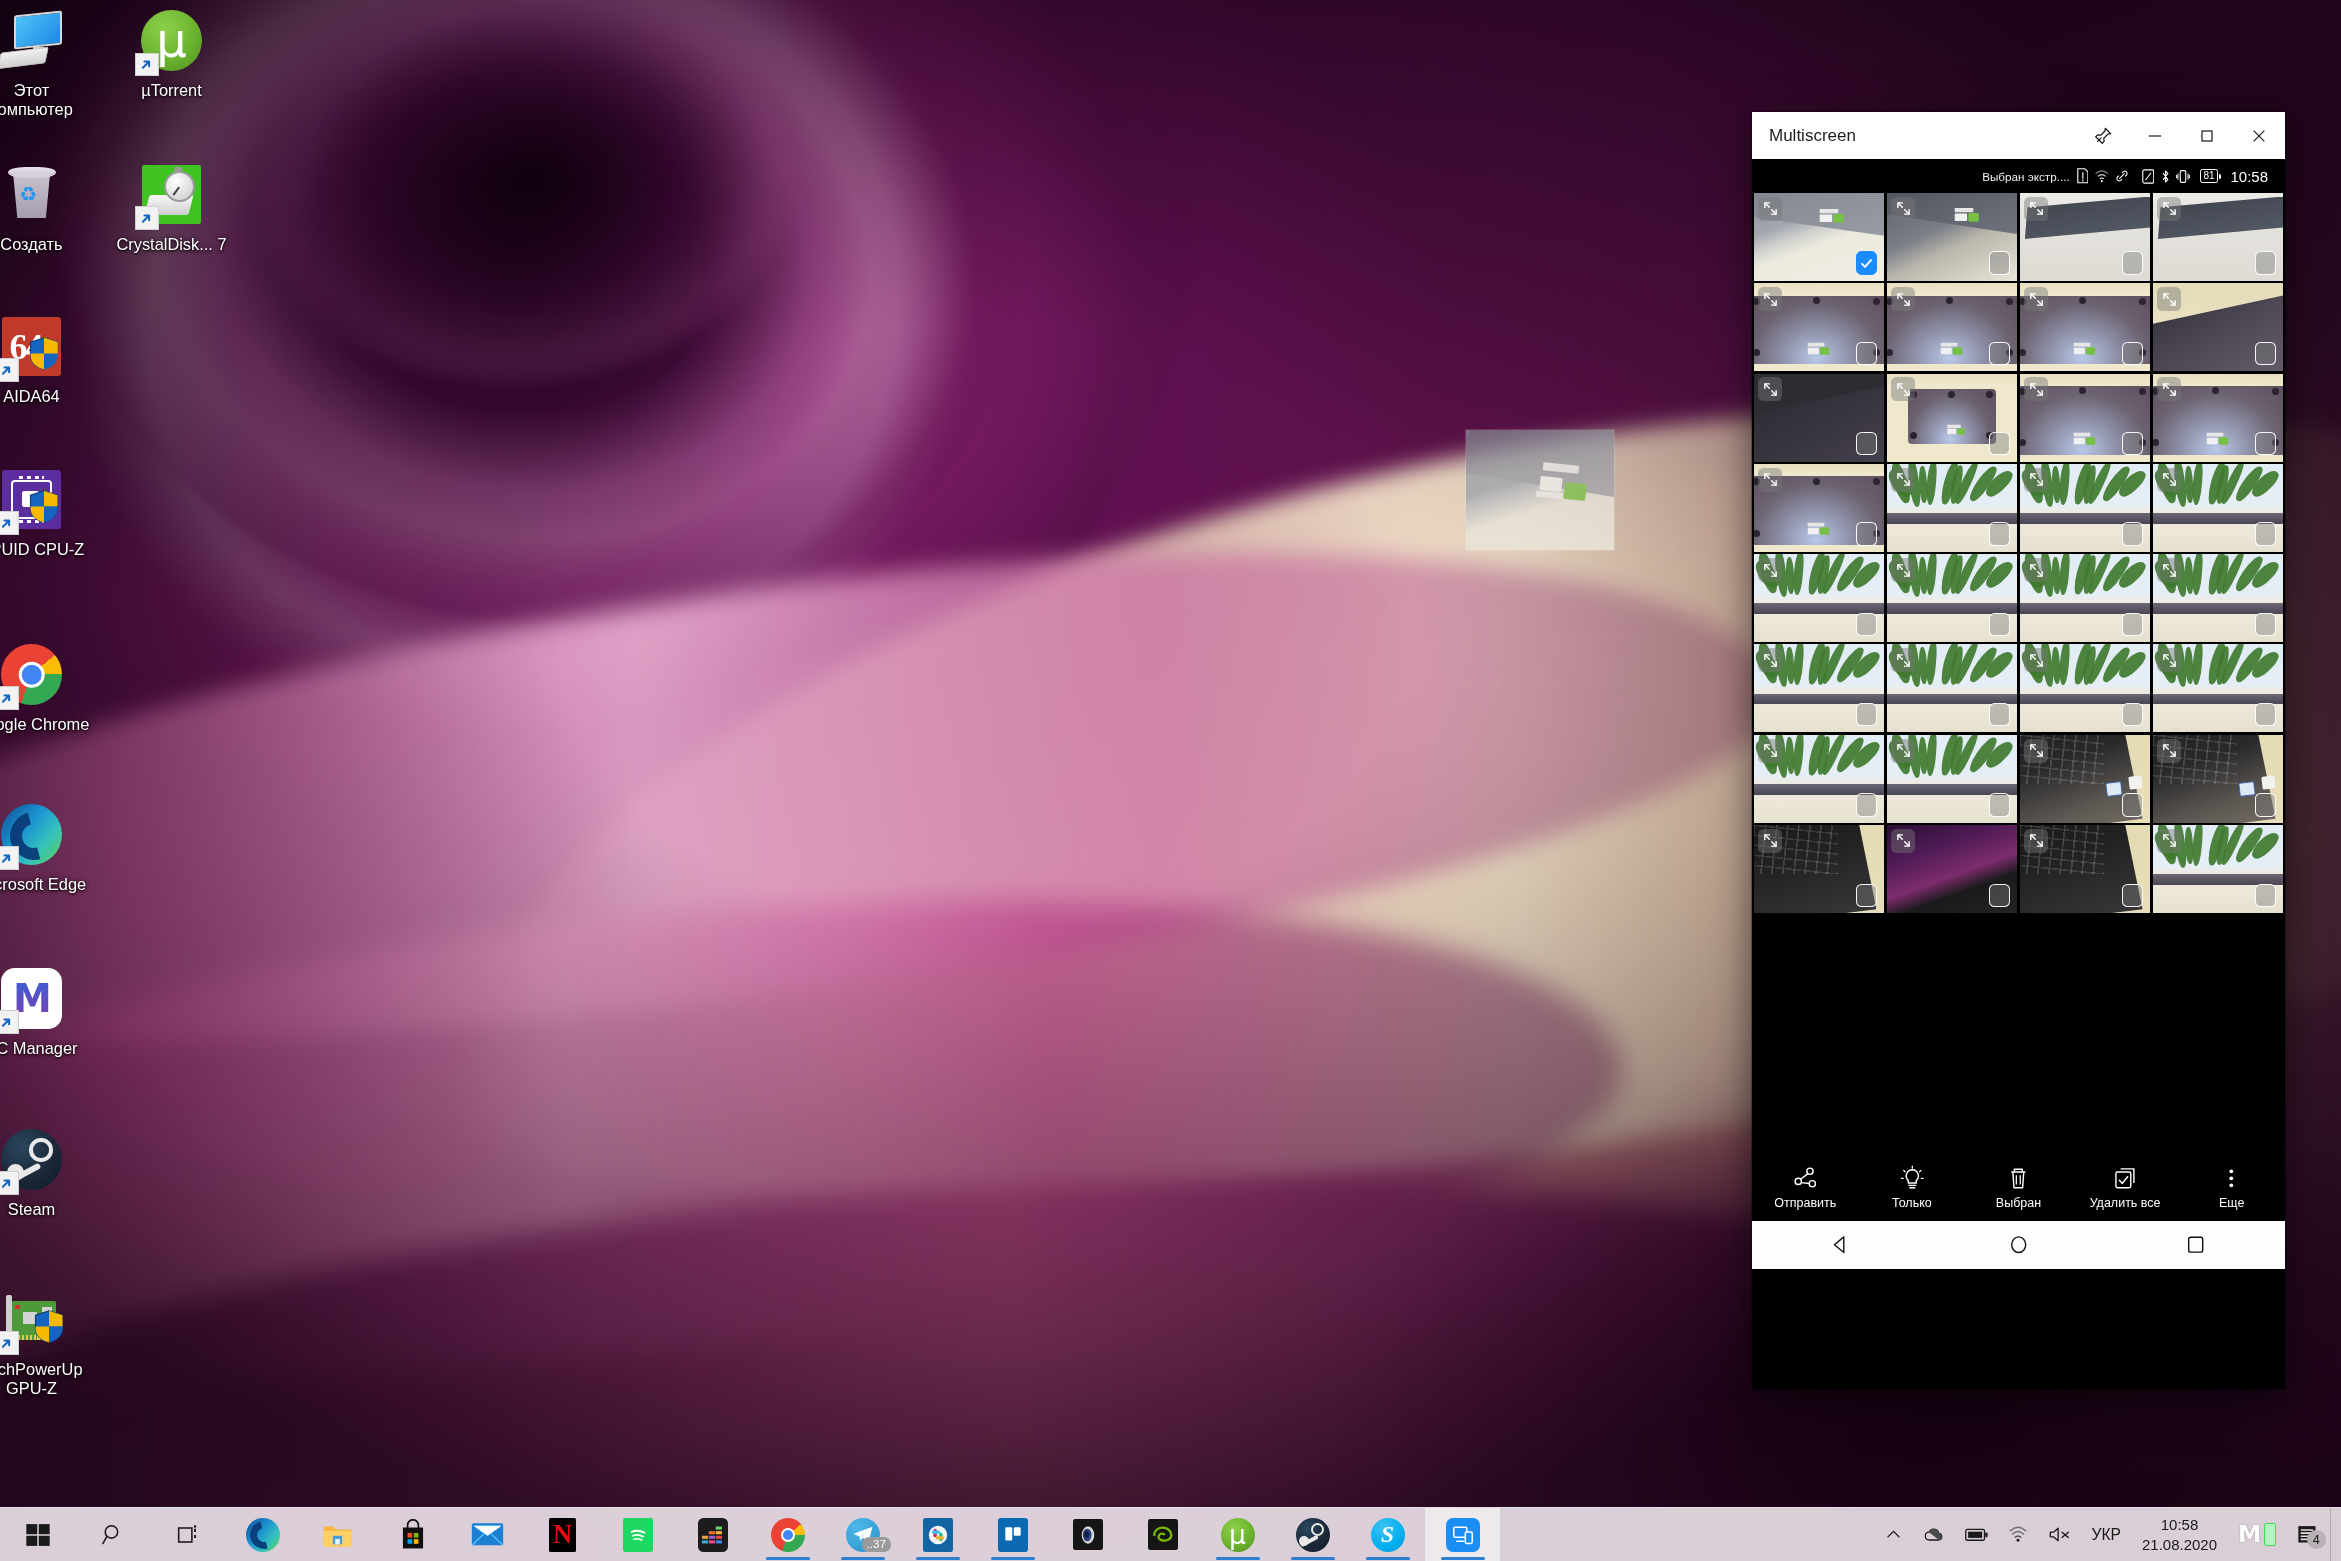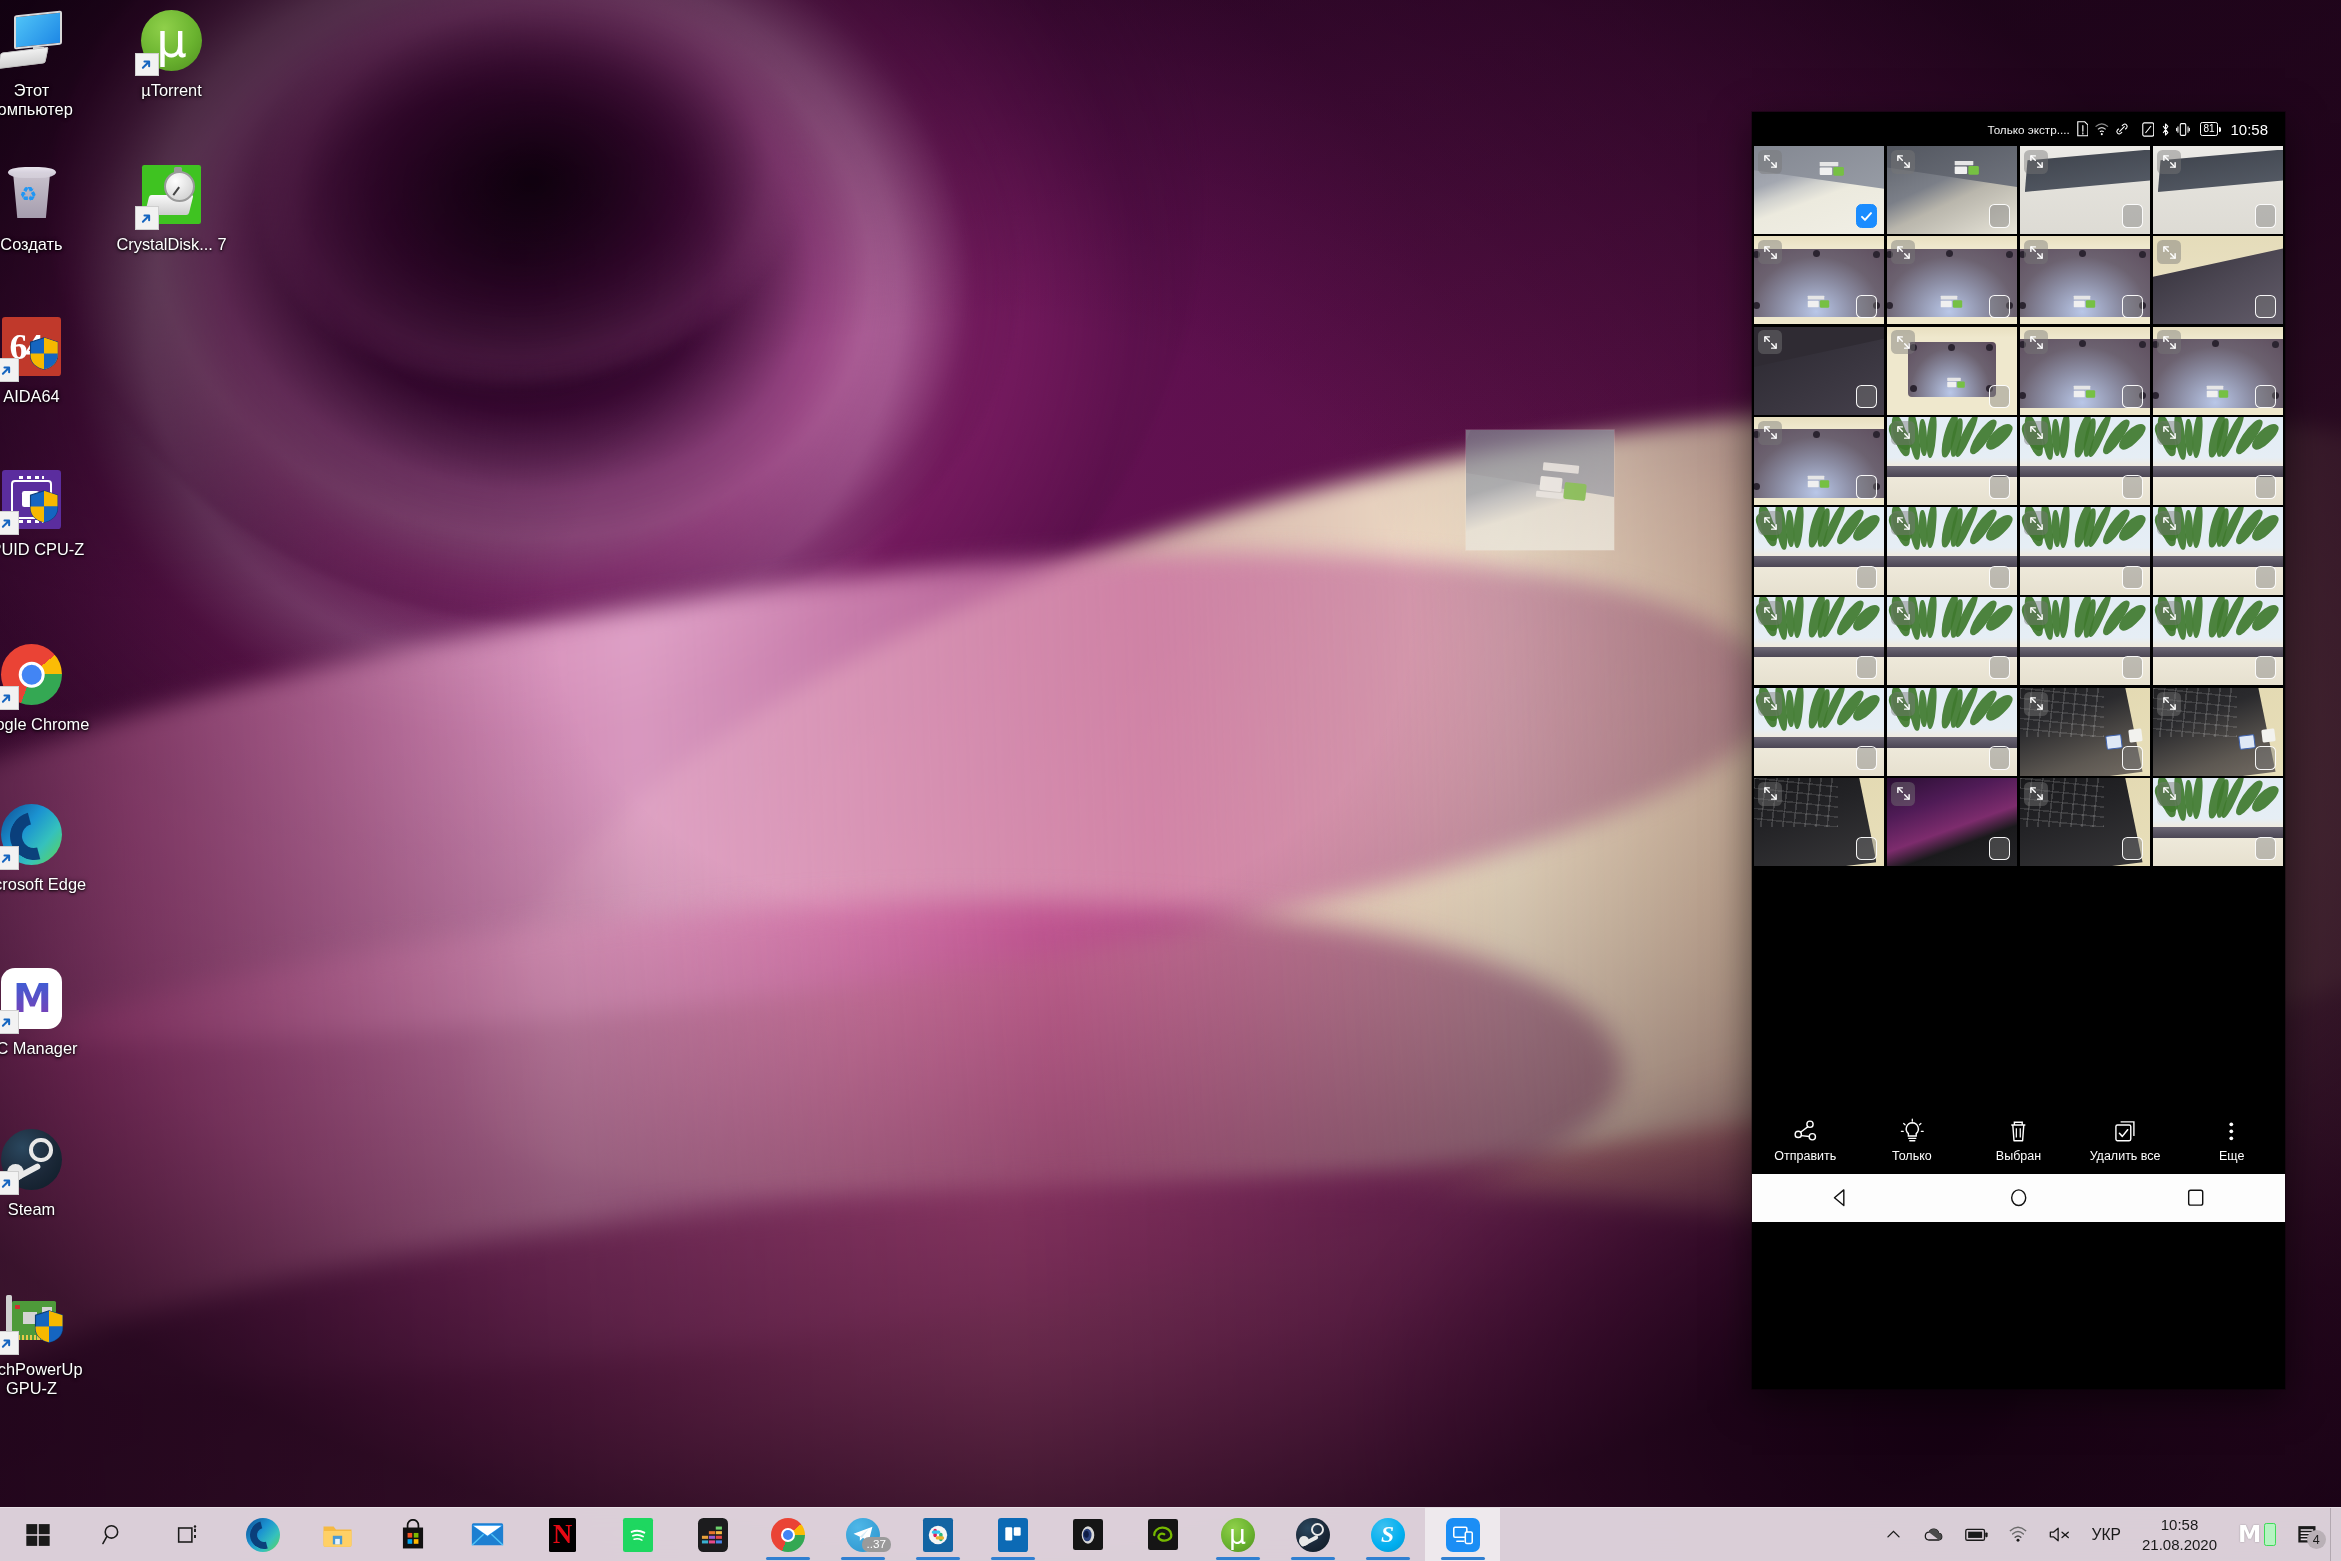--- a/index.html
+++ b/index.html
@@ -612,23 +612,48 @@
     <div class="gimg"></div>
     <div class="lap"></div>
     <div class="st1"></div>
       <div class="st2"></div>
       <div class="st3"></div>
       <div class="st4"></div>
   </div>
 
   <div id="msw">
 
+    <div id="msw-title">
+      <div class="ttxt">Multiscreen</div>
+      <div class="spacer"></div>
+      <div class="wbtn">
+        <svg width="20" height="20" viewBox="0 0 26 26">
+          <path d="M16 3 L23 10 L19.5 10.5 L14 16 L14.5 20 L12 22.5 L3.5 14 L6 11.5 L10 12 L15.5 6.5 Z" fill="none" stroke="#1d1d1d" stroke-width="1.6" stroke-linejoin="round"></path>
+          <path d="M6 20 L10.5 15.5" stroke="#1d1d1d" stroke-width="1.6" stroke-linecap="round"></path>
+        </svg>
+      </div>
+      <div class="wbtn">
+        <svg width="20" height="20" viewBox="0 0 26 26">
+          <path d="M5 13 H21" stroke="#1d1d1d" stroke-width="1.6"></path>
+        </svg>
+      </div>
+      <div class="wbtn">
+        <svg width="20" height="20" viewBox="0 0 26 26">
+          <rect x="6.5" y="6.5" width="13" height="13" fill="none" stroke="#1d1d1d" stroke-width="1.6"></rect>
+        </svg>
+      </div>
+      <div class="wbtn wbtn-close">
+        <svg width="20" height="20" viewBox="0 0 26 26">
+          <path d="M6 6 L20 20 M20 6 L6 20" stroke="#1d1d1d" stroke-width="1.6"></path>
+        </svg>
+      </div>
+    </div>
 
     <div id="phone-status">
-      <span class="carrier">Только экстр....</span>
+      <span class="carrier">Выбран экстр....</span>
       <svg width="11.7" height="15.6" viewBox="0 0 15 20">
         <path d="M1 1 H10 L14 5 V19 H1 Z" fill="none" stroke="#fff" stroke-width="1.4"></path>
         <path d="M7.5 6 V13 M7.5 15.3 V16.6" stroke="#fff" stroke-width="1.5" stroke-linecap="round"></path>
       </svg>
       <svg width="15.6" height="14" viewBox="0 0 20 18">
         <path d="M2 6 Q10 -1 18 6" fill="none" stroke="#fff" stroke-width="1.5" opacity=".55"></path>
         <path d="M5 9.5 Q10 4.8 15 9.5" fill="none" stroke="#fff" stroke-width="1.5" opacity=".8"></path>
         <path d="M7.6 12.8 Q10 10.3 12.4 12.8" fill="none" stroke="#fff" stroke-width="1.5"></path>
         <circle cx="10" cy="15.6" r="1.3" fill="#fff"></circle>
       </svg>

